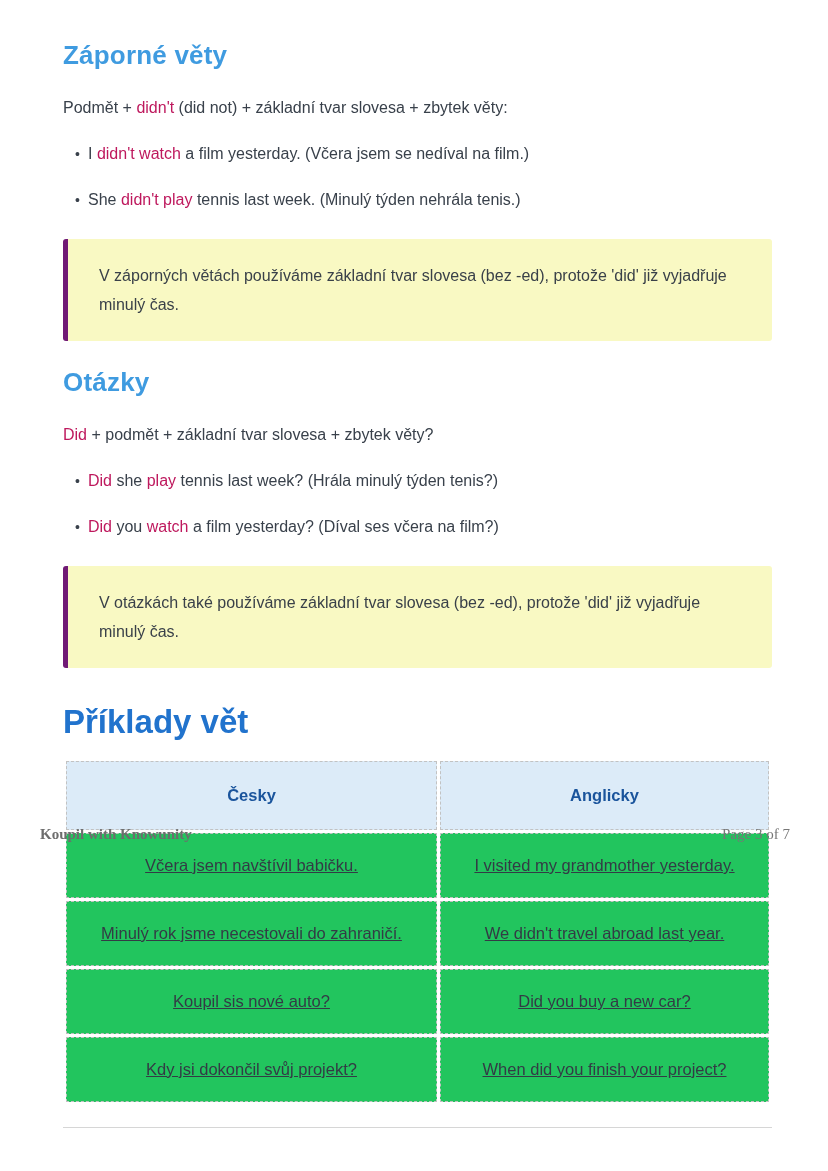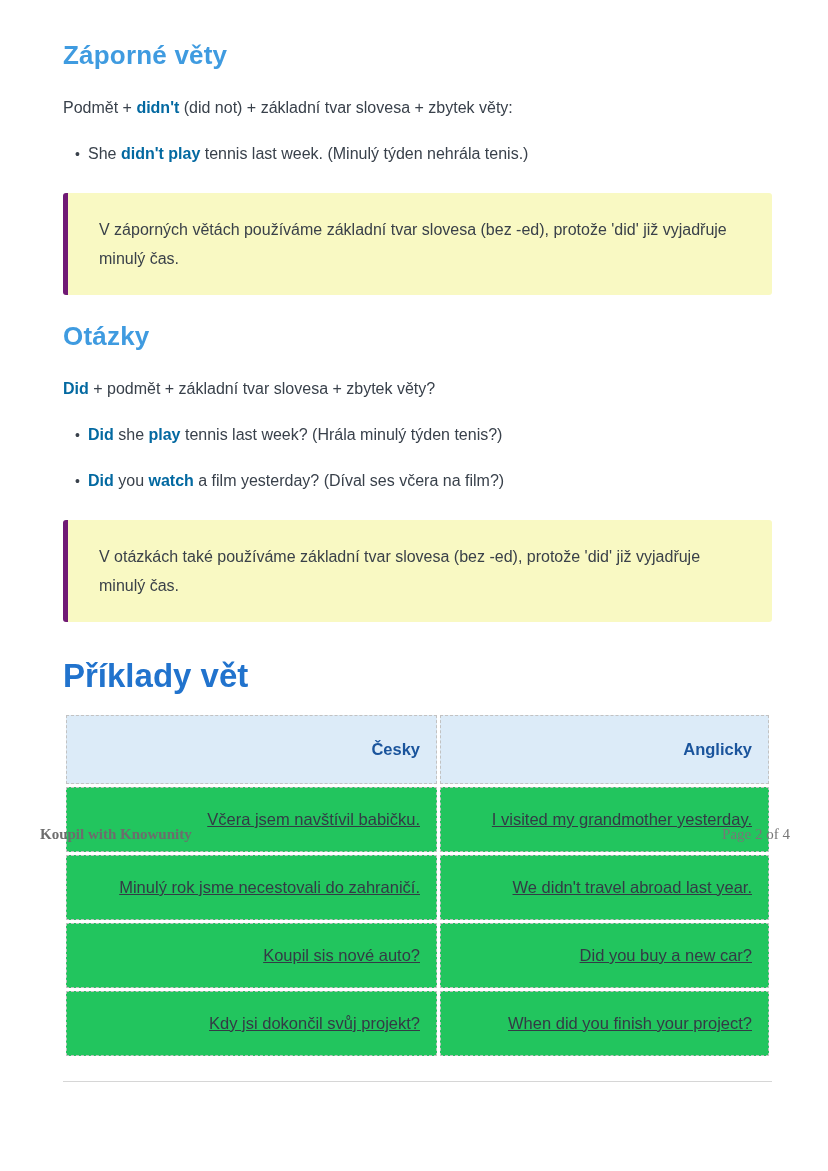--- a/index.html
+++ b/index.html
@@ -15,21 +15,21 @@
 
   h2.section-heading {
     font-size: 26px; font-weight: 700; color: #3f9be0;
     letter-spacing: 0.2px; line-height: 1.2;
   }
   h1.big-heading {
     font-size: 33px; font-weight: 700; color: #2173cd;
     margin-top: 34px; margin-bottom: 16px; line-height: 1.2;
   }
   p.formula { margin-top: 24px; font-size: 16px; line-height: 26px; }
-  .formula b, .bullet b { font-weight: 700; color: #0369a1; }
+  .formula b, .bullet b { font-weight: 400; color: #be185d; }
 
   ul.examples { list-style: none; margin-top: 6px; }
   li.bullet {
     margin-top: 20px; padding-left: 25px;
     font-size: 16px; line-height: 26px; position: relative;
   }
   li.bullet::before {
     content: "•"; position: absolute; left: 12px; top: 0;
     font-size: 14px; color: #39414b;
   }
@@ -46,21 +46,21 @@
   .spacer-sm { height: 26px; }
 
   table.example-table {
     width: 100%;
     border-collapse: separate;
     border-spacing: 3px;
     margin-top: 16px;
   }
   table.example-table th, table.example-table td {
     border: 1px dashed #c2c2c2;
-    text-align: right;
+    text-align: center;
     vertical-align: middle;
     padding: 22px 16px;
     font-size: 16.5px;
   }
   table.example-table th {
     background: #dcebf8;
     color: #1a549c;
     font-weight: 700;
     padding-top: 24px; padding-bottom: 24px;
   }
@@ -86,20 +86,21 @@
 <body>
 
 <div class="page">
   <div class="content">
 
     <h2 class="section-heading">Záporné věty</h2>
 
     <p class="formula"><span>Podmět + </span><b>didn't</b><span> (did not) + základní tvar slovesa + zbytek věty:</span></p>
 
     <ul class="examples">
+      <li class="bullet"><span>I </span><b>didn't watch</b><span> a film yesterday. (Včera jsem se nedíval na film.)</span></li>
       <li class="bullet"><span>She </span><b>didn't play</b><span> tennis last week. (Minulý týden nehrála tenis.)</span></li>
     </ul>
 
     <div class="note-box">
       <span>V záporných větách používáme základní tvar slovesa (bez -ed), protože 'did' již vyjadřuje minulý čas.</span>
     </div>
 
     <div class="spacer-sm"></div>
 
     <h2 class="section-heading">Otázky</h2>
@@ -146,15 +147,15 @@
           <td>When did you finish your project?</td>
         </tr>
       </tbody>
     </table>
 
     <hr class="divider">
   </div>
 
   <div class="footer">
     <span class="left">Koupil with Knowunity</span>
-    <span class="right">Page 2 of 4</span>
+    <span class="right">Page 3 of 7</span>
   </div>
 </div>
 
 </body></html>

